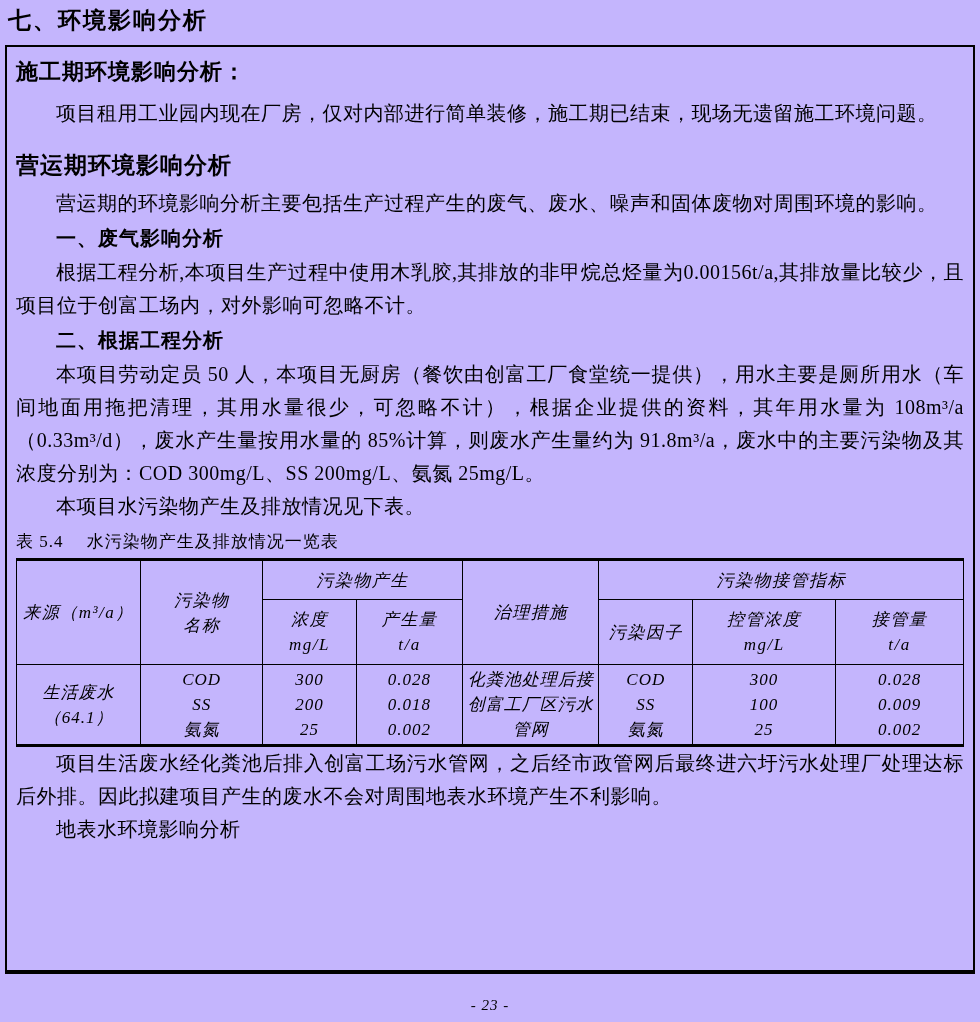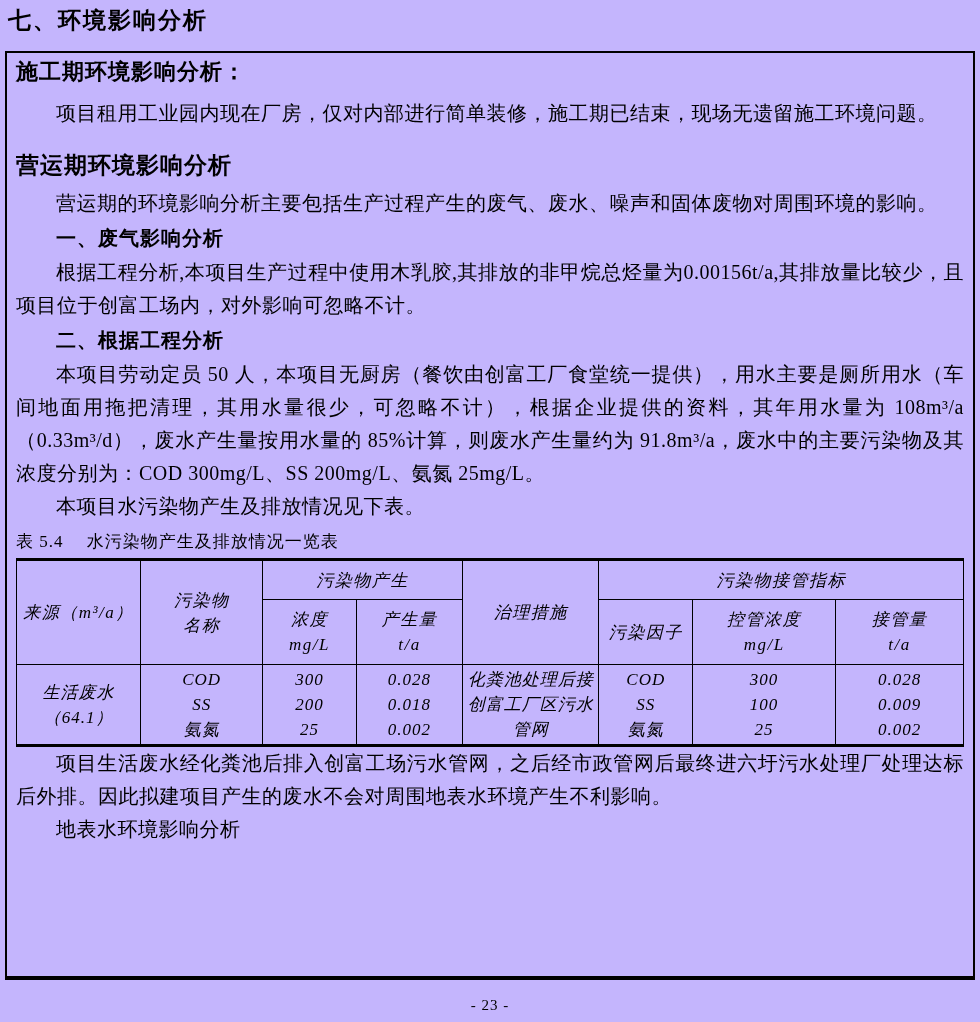--- a/index.html
+++ b/index.html
@@ -8,26 +8,26 @@
     background: #c4b5fd; color: #000;
     font-family: "Liberation Serif", "DejaVu Serif", serif;
     position: relative; overflow: hidden;
   }
   .h1 {
     font-size: 23px; font-weight: bold;
     margin: 0; padding: 5px 0 7px 8px;
     letter-spacing: 2px;
   }
   .box {
-    margin: 8px 5px;
+    margin: 2px 5px;
     border: 2px solid #000;
     border-bottom-width: 4px;
     box-sizing: border-box;
     height: 929px;
-    padding: 0 9px 4px 9px;
+    padding: 6px 9px 4px 9px;
     overflow: hidden;
   }
   .h2 {
     font-size: 22px; font-weight: bold;
     margin: 4px 0 10px 0; letter-spacing: 1px;
   }
   .h2.op { margin-top: 20px; font-size: 23px; margin-bottom: 6px; }
   .body-p {
     font-size: 20px; line-height: 33px;
     text-indent: 2em; text-align: justify;
@@ -55,21 +55,21 @@
     white-space: pre-line;
     padding: 2px 1px; line-height: 25px;
     letter-spacing: 1.5px;
     font-style: italic;
   }
   tr.hr1 td { height: 34px; }
   tr.hr2 td { height: 60px; }
   tr.data td { height: 74px; letter-spacing: 1px; }
   .footer {
     position: absolute; left: 0; right: 0; bottom: 8px;
-    text-align: center; font-size: 15px; letter-spacing: 1px;
+    text-align: center; font-size: 15px; letter-spacing: 1px; font-style: italic;
   }
 </style>
 </head>
 <body>
 
 <div class="page">
 
   <div class="h1">七、环境影响分析</div>
 
   <div class="box">

